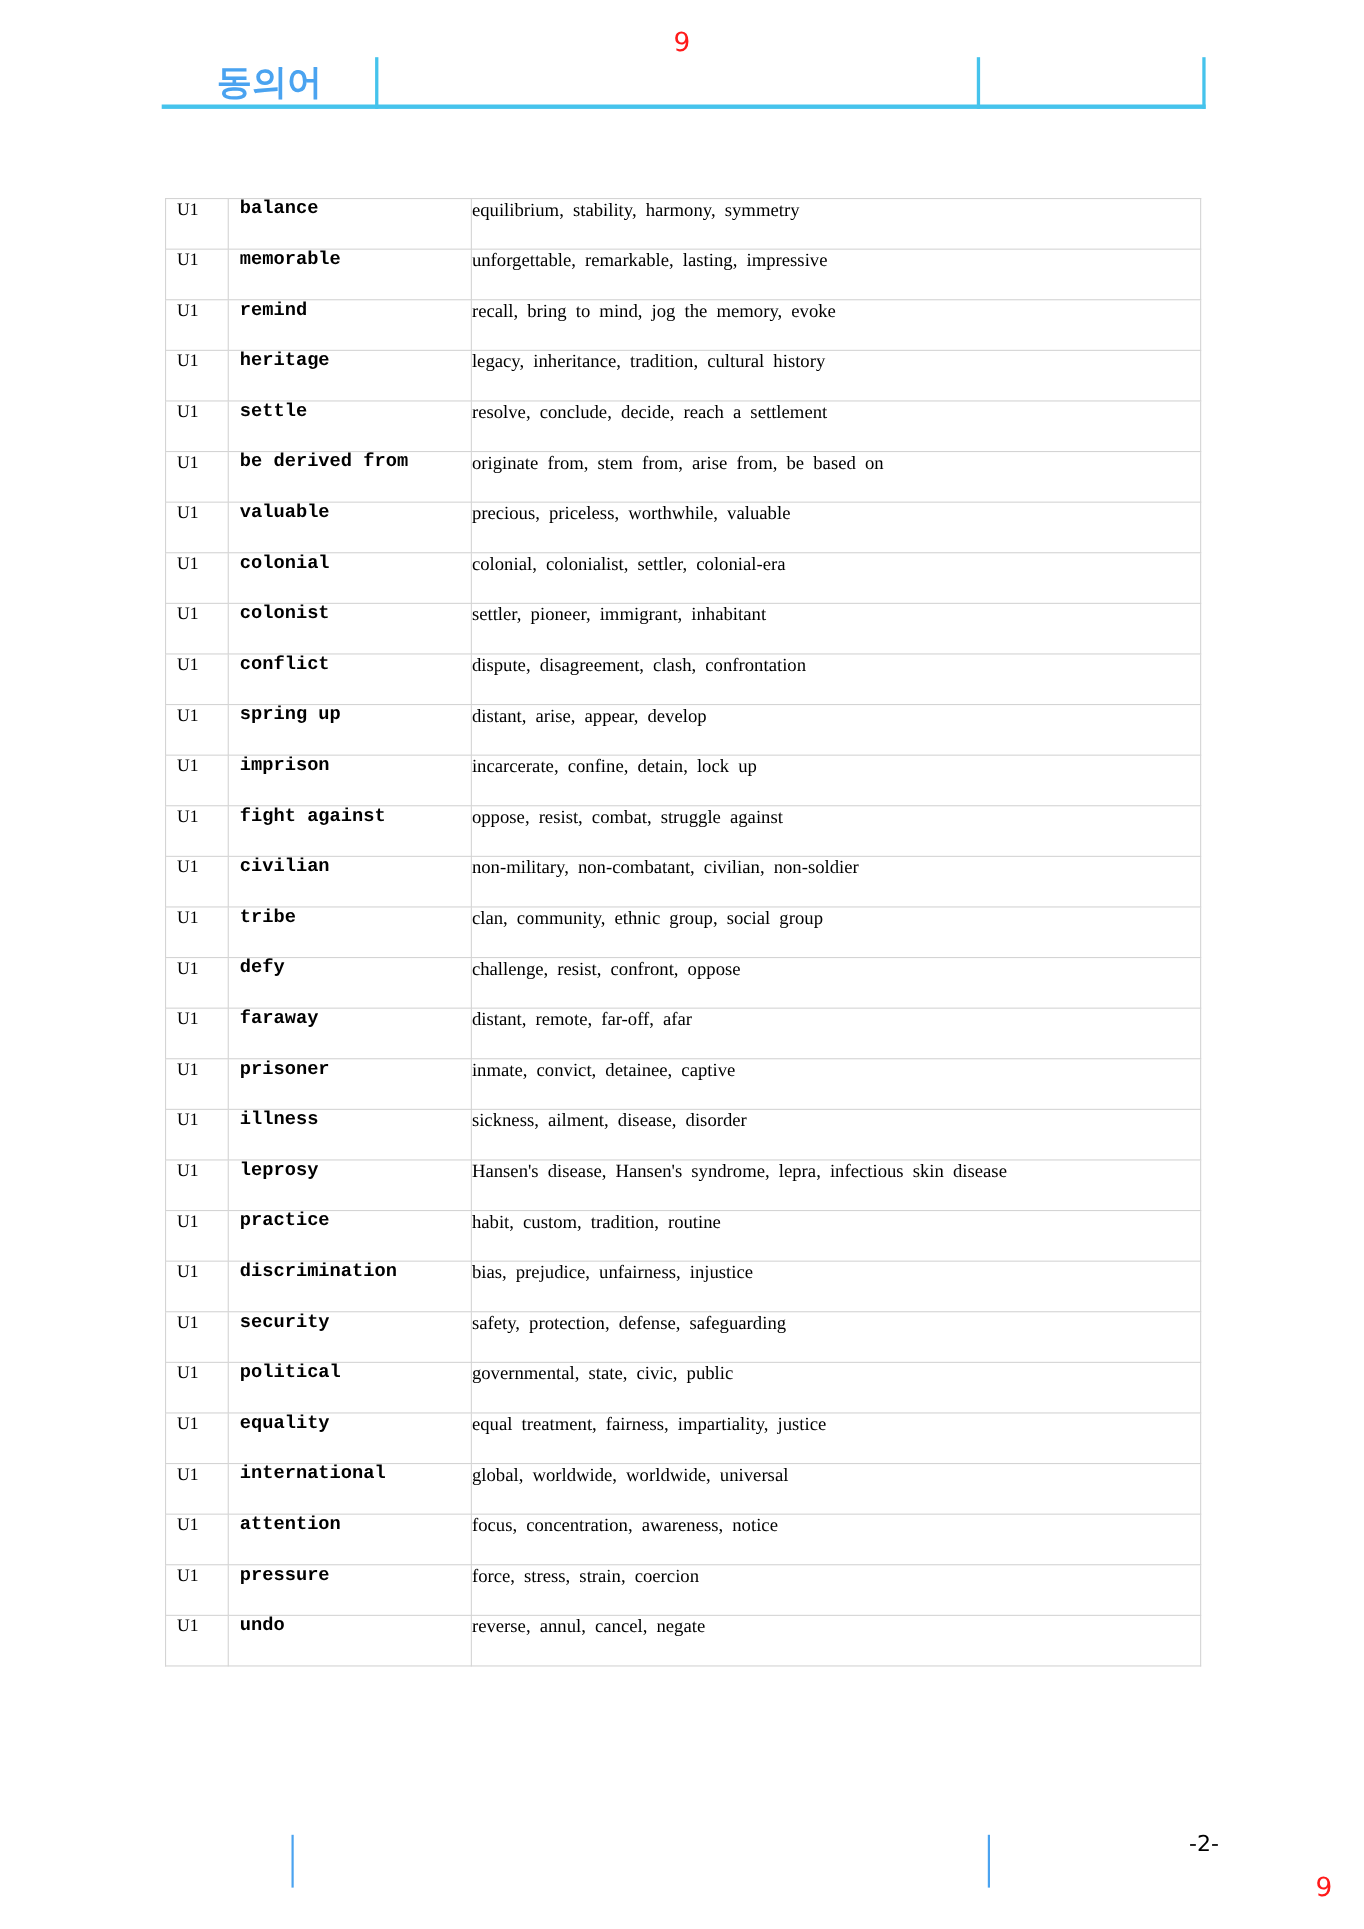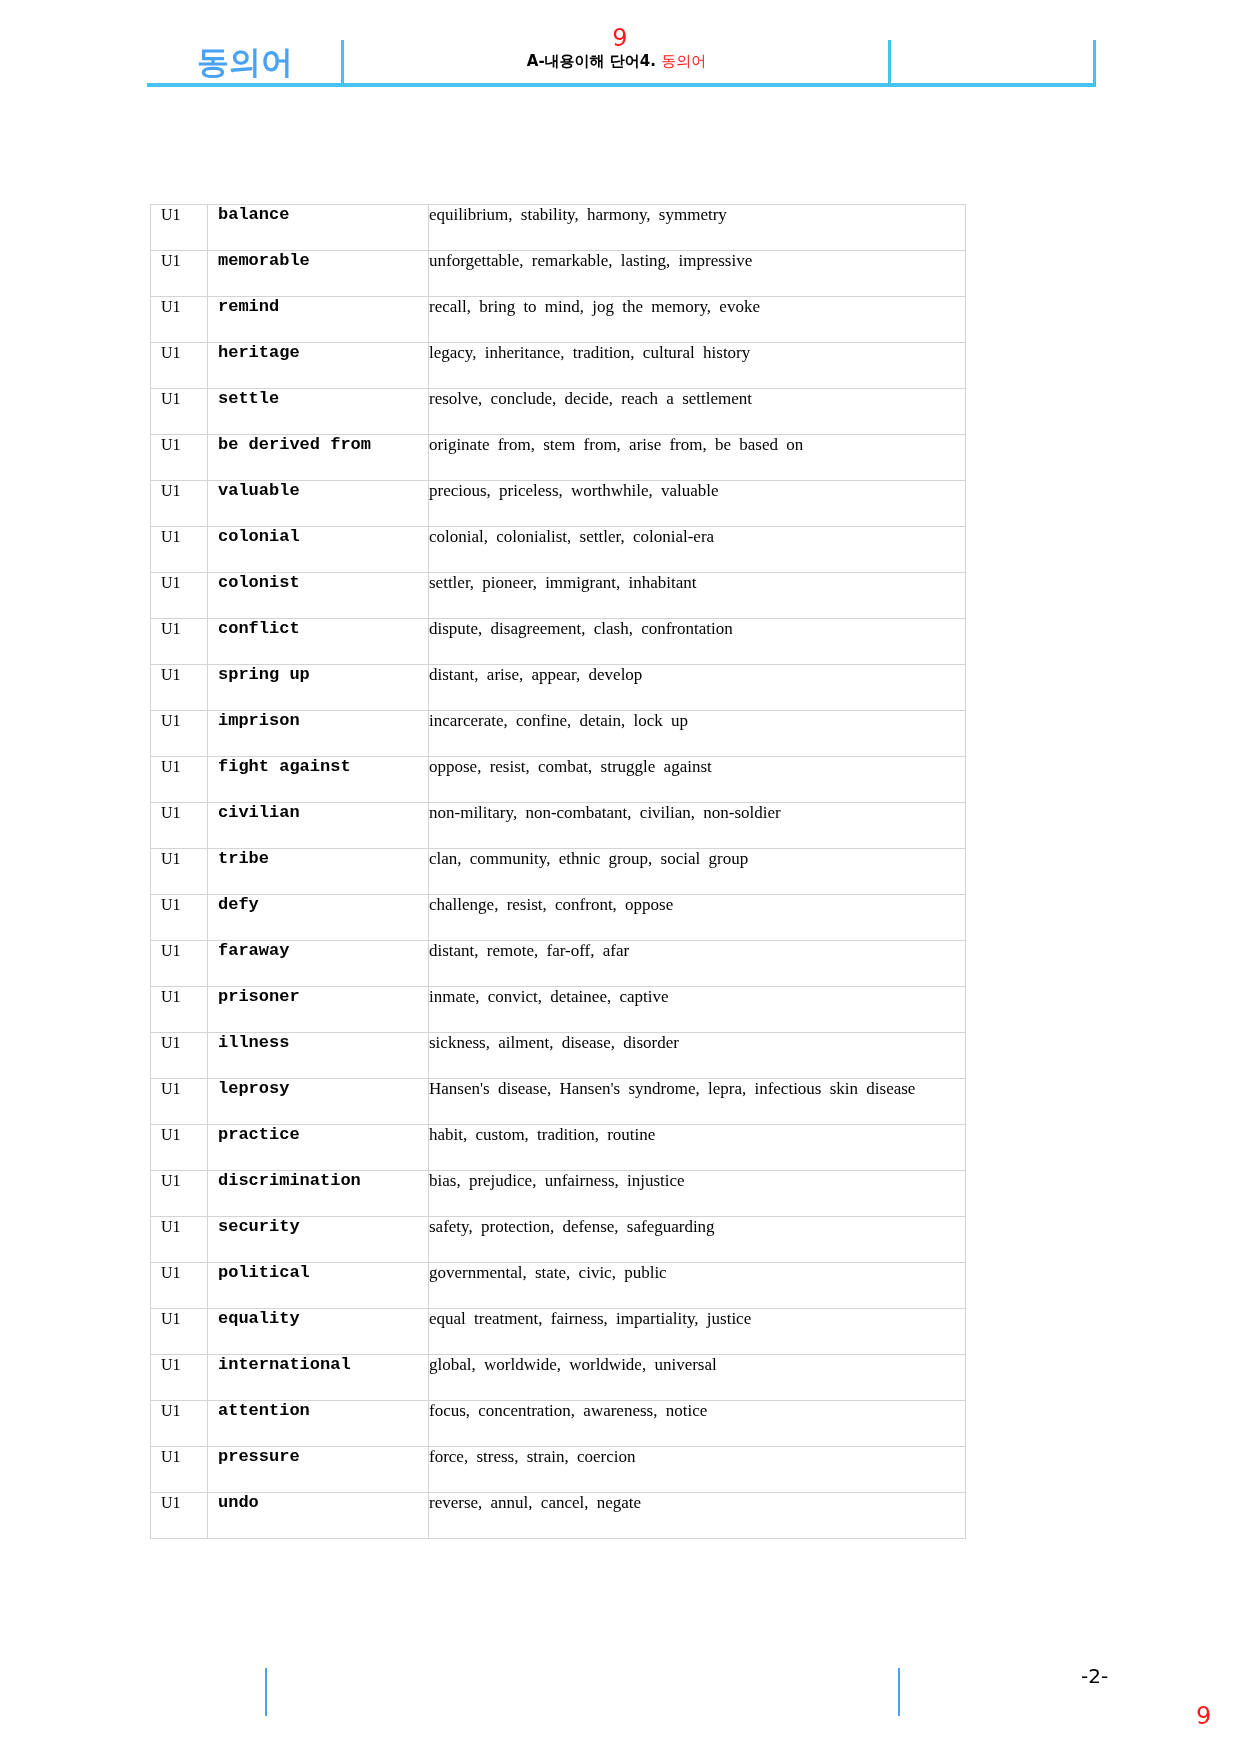--- a/index.html
+++ b/index.html
@@ -1,44 +1,40 @@
 <!DOCTYPE html>
 <html><head>
 <meta charset="utf-8">
 <style>
   html, body { margin:0; padding:0; background:#ffffff; }
   body { width:1240px; height:1754px; position:relative; overflow:hidden; font-family:"Liberation Serif", serif; color:#000; }
   .top-num { position:absolute; top:24px; left:0; width:1240px; text-align:center; color:#ff1a1a; font-family:"DejaVu Sans", sans-serif; font-size:24px; }
-  .hdr { position:absolute; left:147px; top:40px; width:949px; height:47px; }
+  .hdr { position:absolute; left:147px; top:52px; width:949px; height:47px; }
   .hdr-line { position:absolute; left:0; bottom:0; width:949px; height:4px; background:#45c3ec; }
   .hdr-div { position:absolute; top:0; width:3px; height:47px; background:#45c3ec; }
   .hdr-title { position:absolute; left:0; top:0; width:196px; text-align:center; color:#4aa3f0; font-family:"DejaVu Sans", sans-serif; font-weight:bold; font-size:32px; line-height:44px; }
   .hdr-sub { position:absolute; left:198px; width:543px; top:12px; text-align:center; font-family:"DejaVu Sans", sans-serif; font-weight:bold; font-size:15px; }
   .hdr-sub .red { color:#ff1a1a; font-weight:normal; }
-  table { position:absolute; left:150px; top:180px; width:816px; border-collapse:collapse;margin-top:24px; }
+  table { position:absolute; left:150px; top:180px; width:942px; border-collapse:collapse; }
   td { border:1.5px solid #d4d4d4; height:45px; vertical-align:top; padding:0; font-size:17px; line-height:20px; }
   td.c1 { width:46px; padding-left:10px; padding-top:0px; font-size:16px; }
   td.c2 { width:210px; padding-left:10px; font-weight:bold;font-family:Liberation Mono, monospace; }
   td.c3 { word-spacing:4px; }
   .foot-line { position:absolute; top:1668px; width:2px; height:48px; background:#4aa3f0; }
   .page-num { position:absolute; left:1081px; top:1664px; font-family:"DejaVu Sans", sans-serif; font-size:20px; }
   .bottom-num { position:absolute; left:1196px; top:1702px; color:#ff1a1a; font-family:"DejaVu Sans", sans-serif; font-size:24px; }
 </style>
 </head>
 <body>
 
 <div class="top-num">9</div>
 
 <div class="hdr">
   <div class="hdr-title">동의어</div>
   <div class="hdr-div" style="left:194px;"></div>
-  <div class="hdr-sub">
-    <span>A-내용이해  단어4.</span>
-    <span class="red">동의어</span>
-  </div>
   <div class="hdr-div" style="left:741px;"></div>
   <div class="hdr-div" style="left:946px;"></div>
   <div class="hdr-line"></div>
 </div>
 
 <table>
   <tbody id="tbody">
       <tr>
         <td class="c1">U1</td>
         <td class="c2">balance</td>

